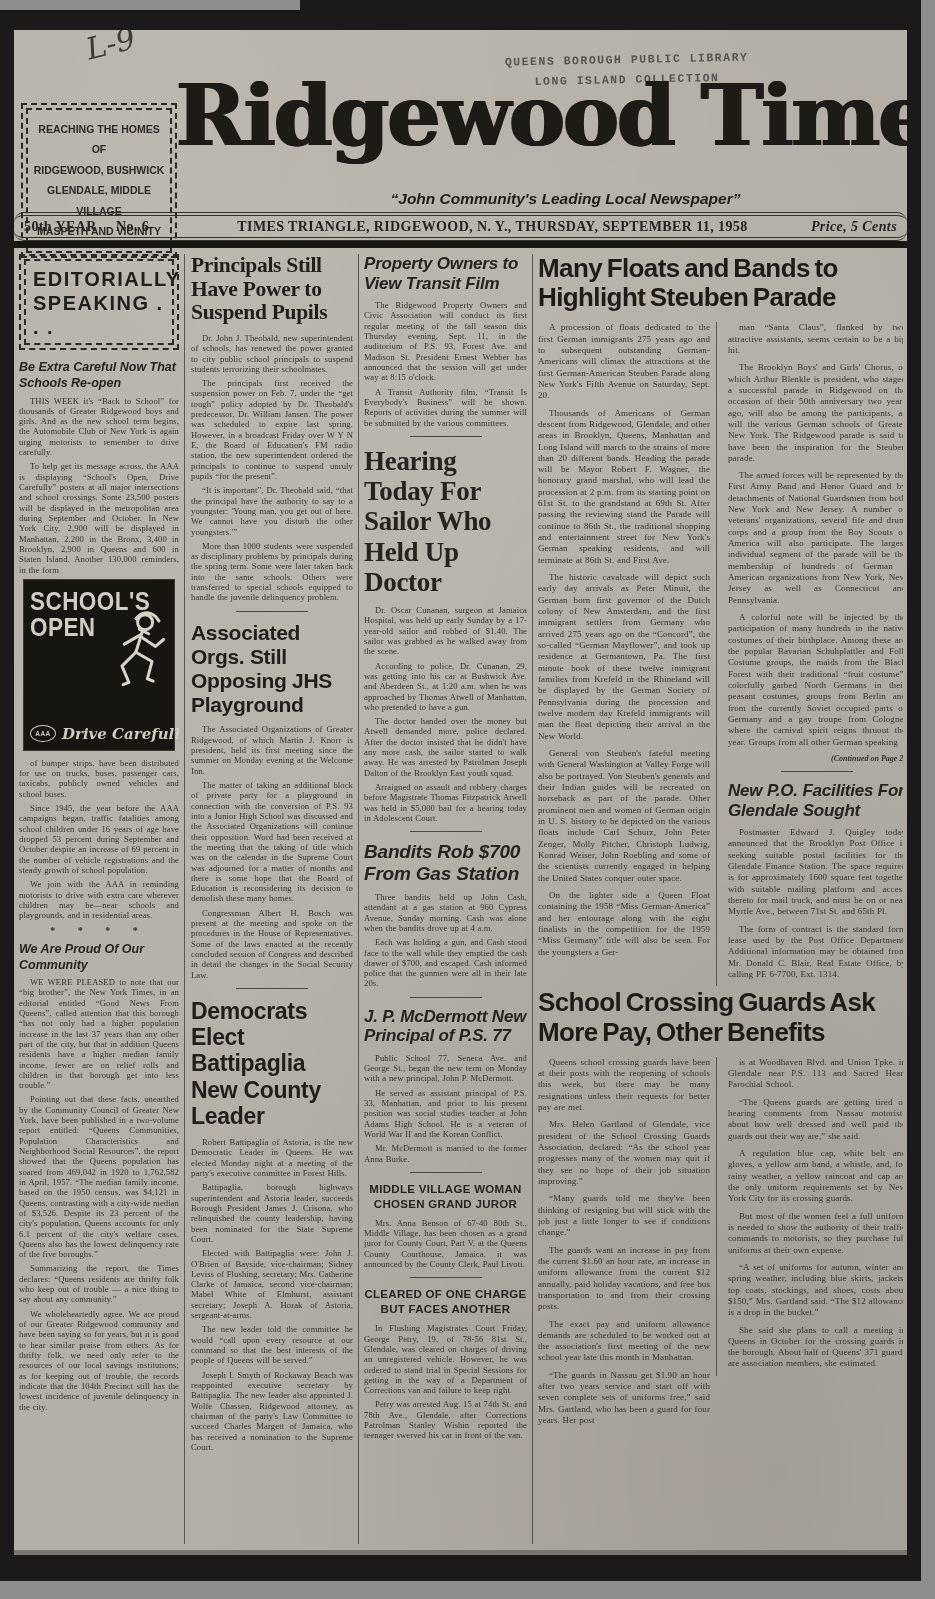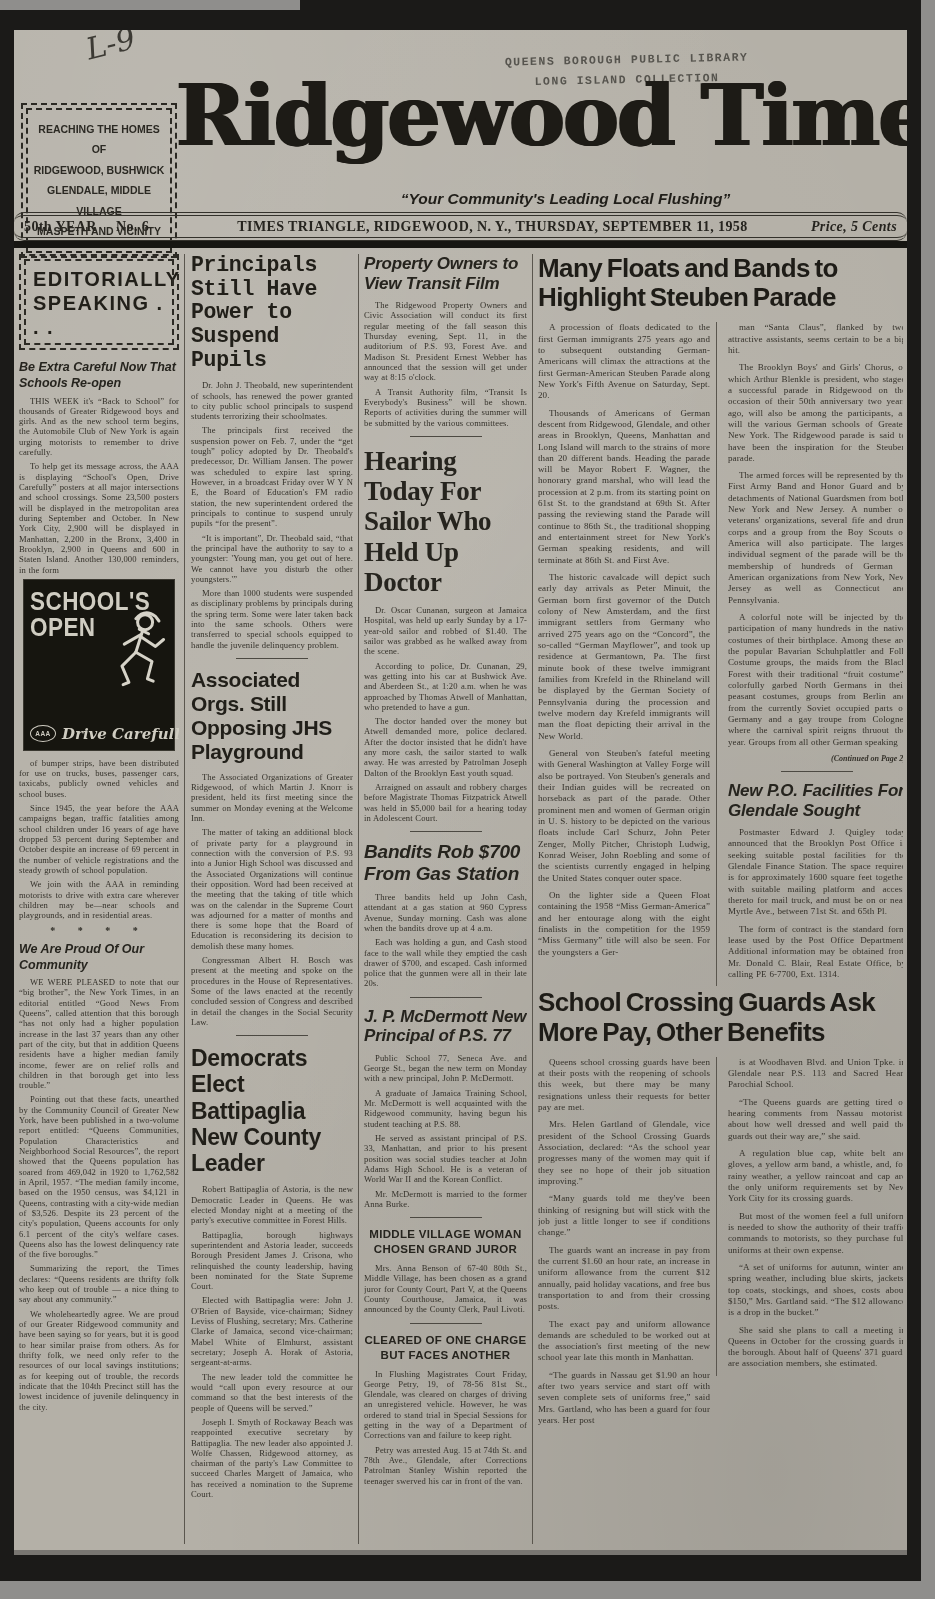--- a/index.html
+++ b/index.html
@@ -84,21 +84,21 @@
   p{
     margin:0 0 4px;text-indent:11px;text-align:justify;
     font-size:8.6px;line-height:1.2;color:#34312a;
     letter-spacing:.1px;word-spacing:.4px;
   }
   .rs p{font-size:9px;line-height:1.26;margin-bottom:6px;}
   .sep{width:72px;height:1px;background:#4c4942;margin:8px auto 9px;}
   .sep-dots{text-align:center;font-weight:bold;letter-spacing:10px;font-size:10px;color:#2b2923;margin:4px 0 2px;}
 
   .h-serif{
-    font-family:Liberation Mono, monospace;font-weight:bold;color:#211f19;
+    font-family:Liberation Serif, serif;font-weight:bold;color:#211f19;
     font-size:21.5px;line-height:1.1;margin:2px 0 8px;letter-spacing:-.3px;
   }
   .h-serif-light{
     font-family:"Liberation Serif",serif;font-weight:bold;color:#26241e;
     font-size:27px;line-height:1.12;margin:4px 0 8px;letter-spacing:-.3px;
   }
   .h-sans{
     font-family:Liberation Sans, sans-serif;font-weight:bold;color:#211f19;
     font-size:21px;line-height:1.14;margin:4px 0 8px;letter-spacing:-.3px;
   }
@@ -180,21 +180,21 @@
       <div>QUEENS BOROUGH PUBLIC LIBRARY</div>
       <div>LONG ISLAND COLLECTION</div>
     </div>
     <div class="reach-box">
         <div>REACHING THE HOMES OF</div>
         <div>RIDGEWOOD, BUSHWICK</div>
         <div>GLENDALE, MIDDLE VILLAGE</div>
         <div>MASPETH AND VICINITY</div>
       </div>
     <div class="np-title">Ridgewood Times</div>
-    <div class="np-tagline">“Your Community's Leading Local Flushing”</div>
+    <div class="np-tagline">“John Community's Leading Local Newspaper”</div>
     <div class="dateline">
       <span class="seg-year">50th YEAR</span>
       <span class="seg-issue">No. 6</span>
       <span class="seg-center">TIMES TRIANGLE, RIDGEWOOD, N. Y.,  THURSDAY, SEPTEMBER 11, 1958</span>
       <span class="seg-price">Price, 5 Cents</span>
     </div>
     <div class="thick-rule"></div>
   </div>
 
   <div class="bodygrid">
@@ -305,21 +305,20 @@
         <div>
             <p>Three bandits held up John Cash, attendant at a gas station at 960 Cypress Avenue, Sunday morning. Cash was alone when the bandits drove up at 4 a.m.</p>
             <p>Each was holding a gun, and Cash stood face to the wall while they emptied the cash drawer of $700, and escaped. Cash informed police that the gunmen were all in their late 20s.</p>
           </div>
       </div>
       <div class="sep"></div>
       <div>
         <h3 class="h-ital">J. P. McDermott New Principal of P.S. 77</h3>
         <div>
             <p>Public School 77, Seneca Ave. and George St., began the new term on Monday with a new principal, John P. McDermott.</p>
-            <p>A graduate of Jamaica Training School, Mr. McDermott is well acquainted with the Ridgewood community, having begun his student teaching at P.S. 88.</p>
             <p>He served as assistant principal of P.S. 33, Manhattan, and prior to his present position was social studies teacher at John Adams High School. He is a veteran of World War II and the Korean Conflict.</p>
             <p>Mr. McDermott is married to the former Anna Burke.</p>
           </div>
       </div>
       <div class="sep"></div>
       <div>
         <h4 class="h-small-caps">MIDDLE VILLAGE WOMAN CHOSEN GRAND JUROR</h4>
         <div>
             <p>Mrs. Anna Benson of 67-40 80th St., Middle Village, has been chosen as a grand juror for County Court, Part V, at the Queens County Courthouse, Jamaica, it was announced by the County Clerk, Paul Livoti.</p>
           </div>

